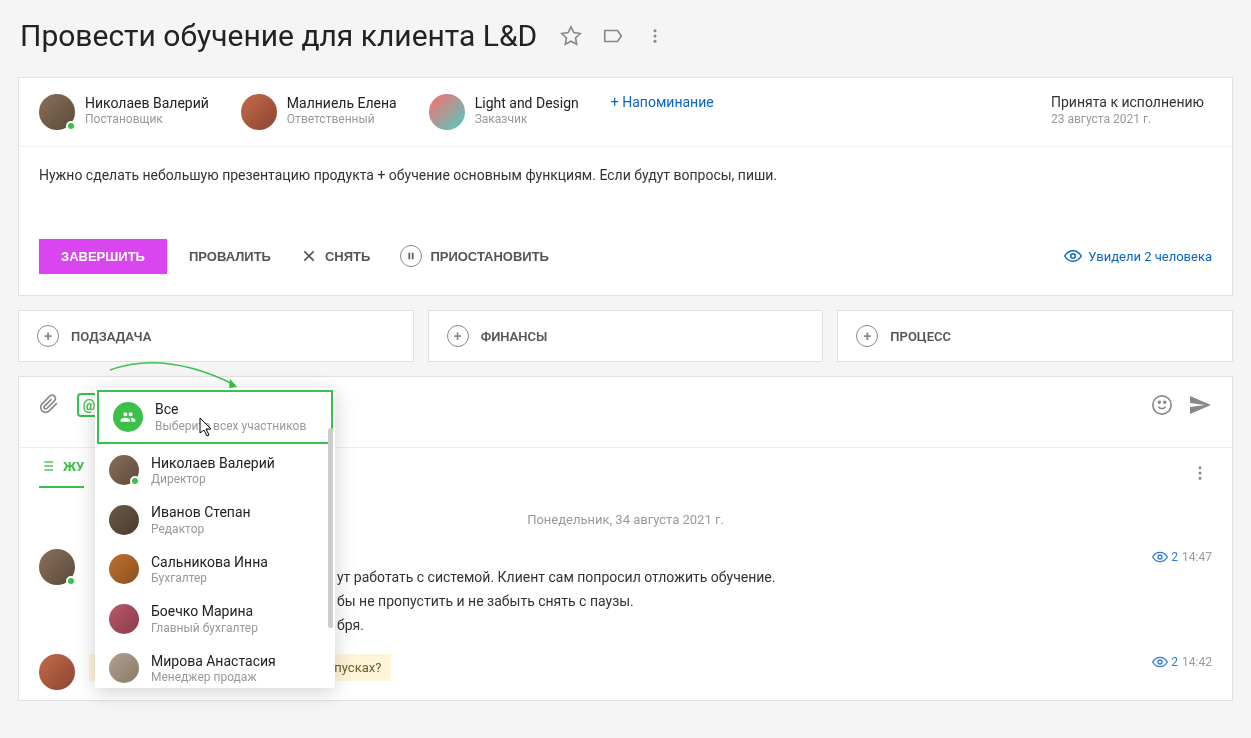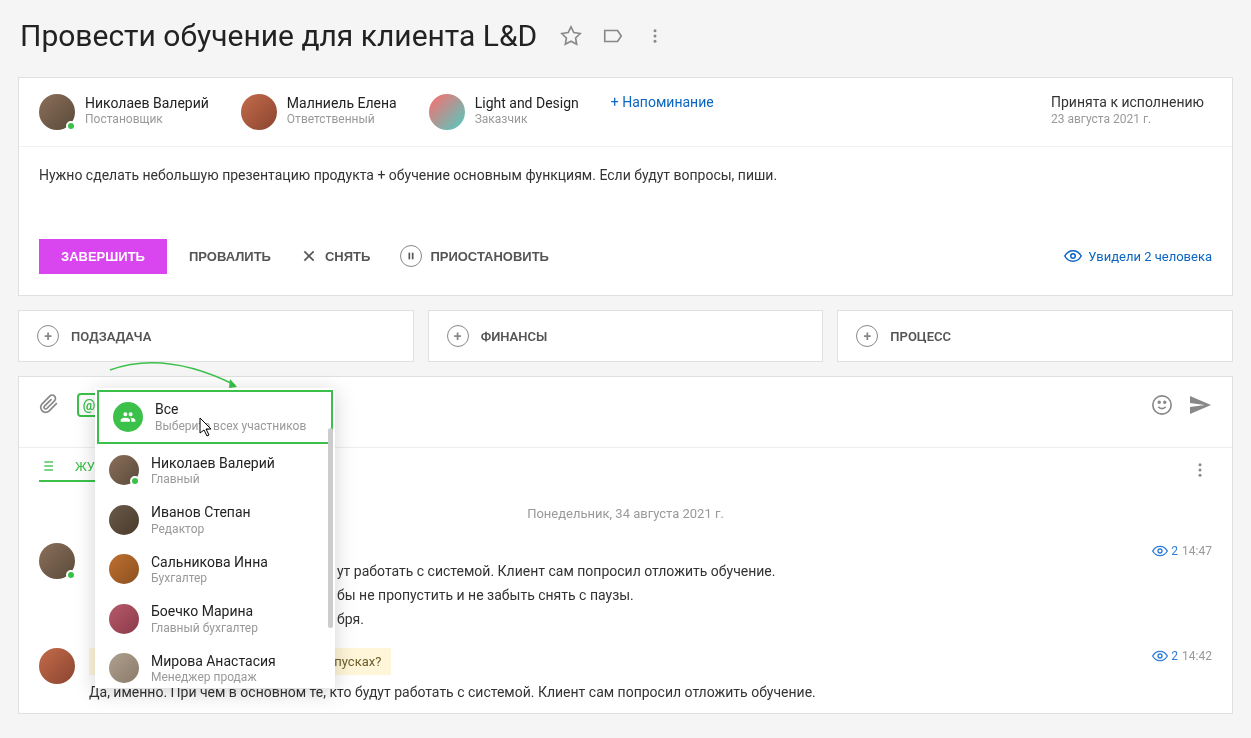--- a/index.html
+++ b/index.html
@@ -35,21 +35,21 @@
 .sub-btn { flex: 1; background: #fff; border: 1px solid #e0e0e0; padding: 14px 18px; display: flex; align-items: center; gap: 12px; font-size: 13px; font-weight: 600; color: #555; cursor: pointer; text-transform: uppercase; }
 .plus-circle { width: 22px; height: 22px; border: 1.5px solid #888; border-radius: 50%; display: flex; align-items: center; justify-content: center; font-size: 14px; color: #888; }
 
 .compose { background: #fff; border: 1px solid #e0e0e0; margin: 0 18px 0 18px; position: relative; }
 .compose-row { display: flex; align-items: center; padding: 16px 20px 30px 20px; gap: 18px; border-bottom: 1px solid #eee; }
 .attach-icon { color: #888; cursor: pointer; }
 .mention-box { width: 24px; height: 24px; border: 2px solid #3bc14a; border-radius: 4px; display: flex; align-items: center; justify-content: center; color: #3bc14a; font-size: 14px; font-weight: 600; }
 .compose-right { margin-left: auto; display: flex; align-items: center; gap: 14px; color: #888; }
 
 .tabs-row { display: flex; align-items: center; padding: 10px 20px; }
-.tab-journal { display: flex; align-items: center; gap: 20px; color: #3bc14a; font-size: 13px; font-weight: 400; padding-bottom: 6px; border-bottom: 2px solid #3bc14a; text-transform: uppercase; }
+.tab-journal { display: flex; align-items: center; gap: 8px; color: #3bc14a; font-size: 13px; font-weight: 700; padding-bottom: 12px; border-bottom: 2px solid #3bc14a; text-transform: uppercase; }
 .more-dots { margin-left: auto; color: #888; cursor: pointer; }
 
 .date-label { text-align: center; color: #999; font-size: 13px; padding: 14px 0; }
 
 .msg { display: flex; padding: 8px 20px 10px 20px; position: relative; }
 .msg-avatar { width: 36px; height: 36px; border-radius: 50%; margin-right: 14px; flex-shrink: 0; position: relative; background: #ccc; }
 .msg-body { flex: 1; }
 .msg-author { font-weight: 600; font-size: 13px; color: #333; }
 .msg-text { font-size: 14px; color: #333; margin-top: 3px; line-height: 1.5; }
 .msg-reply { background: #fff6d9; padding: 6px 10px; font-size: 13px; color: #6b5e2a; margin-bottom: 4px; display: inline-block;}
@@ -249,21 +249,20 @@
           <span>2</span>
         </span>
         <span>14:47</span>
       </div>
     </div>
 
     <div class="msg">
       <div class="msg-avatar av2"></div>
       <div class="msg-body">
         <div class="msg-reply">Ты имеешь ввиду, что сотрудники в отпусках?</div>
-        <div class="msg-text">Да, именно. При чём в основном те, кто будут работать с системой. Клиент сам попросил отложить обучение.</div>
       </div>
       <div class="msg-meta">
         <span class="eye-count">
           <svg width="16" height="16" viewBox="0 0 24 24" fill="none" stroke="currentColor" stroke-width="2">
               <path d="M1 12s4-7 11-7 11 7 11 7-4 7-11 7S1 12 1 12z"></path>
               <circle cx="12" cy="12" r="3"></circle>
             </svg>
           <span>2</span>
         </span>
         <span>14:42</span>
@@ -287,21 +286,21 @@
         <div class="mention-name">Все</div>
         <div class="mention-role">Выберите всех участников</div>
       </div>
     </div>
     <div class="mention-item">
       <div class="mention-avatar av1" style="position:relative;">
           <span class="status-dot" style="bottom:-1px;right:-1px;"></span>
         </div>
       <div>
         <div class="mention-name">Николаев Валерий</div>
-        <div class="mention-role">Главный</div>
+        <div class="mention-role">Директор</div>
       </div>
     </div>
     <div class="mention-item">
       <div class="mention-avatar av4"></div>
       <div>
         <div class="mention-name">Иванов Степан</div>
         <div class="mention-role">Редактор</div>
       </div>
     </div>
     <div class="mention-item">

